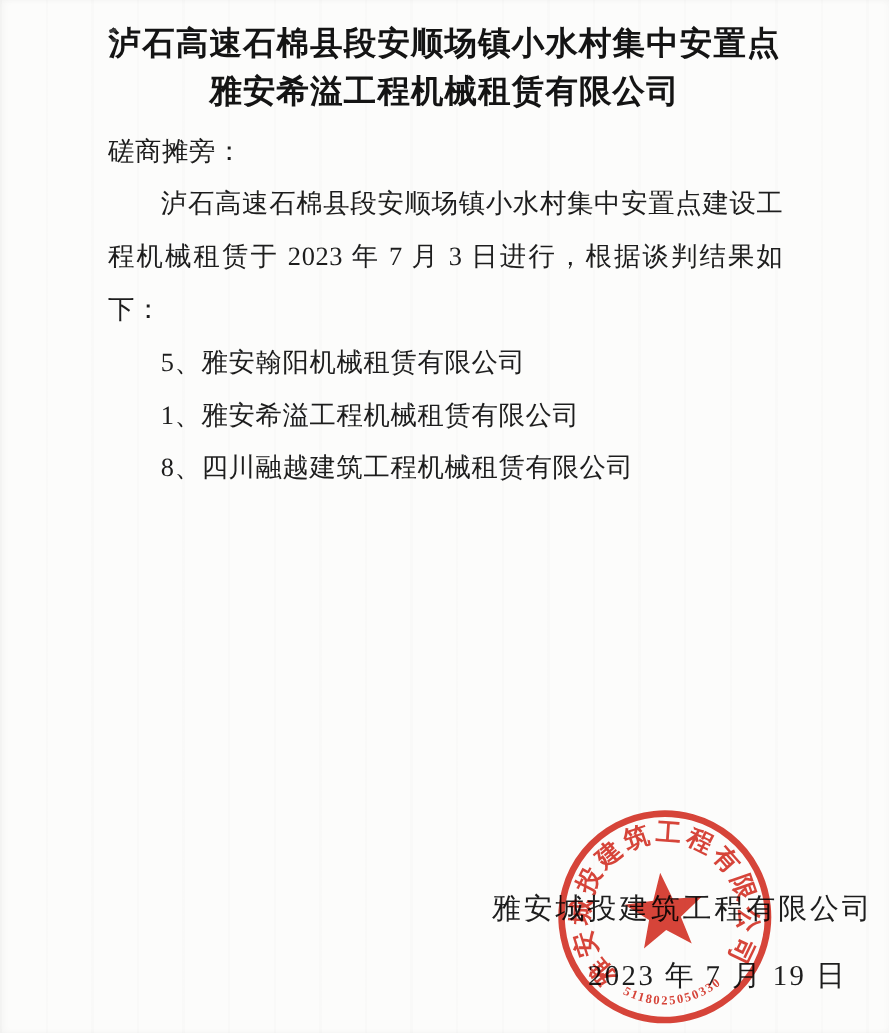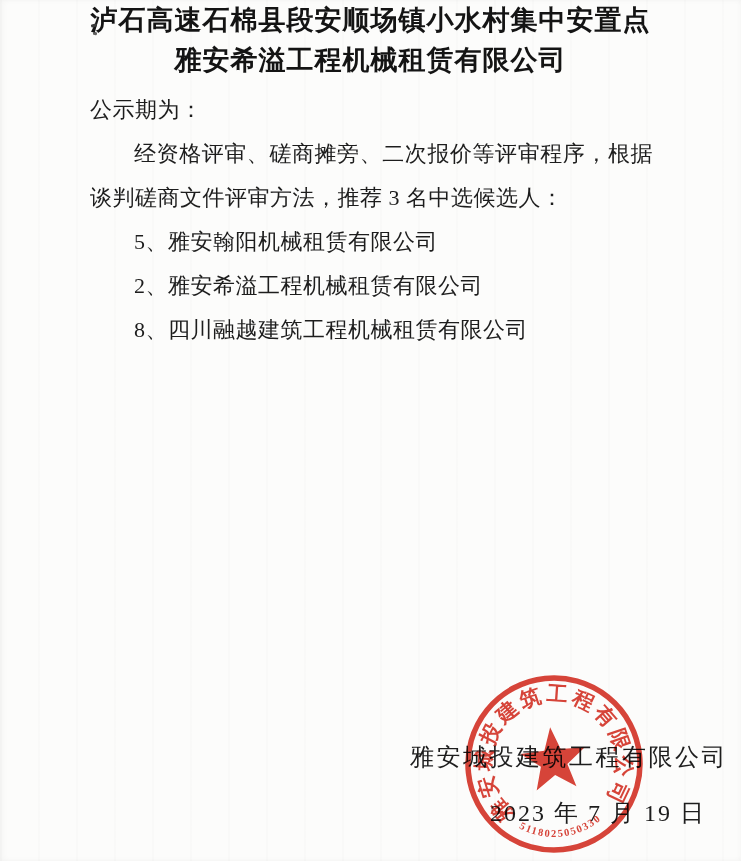--- a/index.html
+++ b/index.html
@@ -17,20 +17,21 @@
         rgba(0,0,0,0.012) 0px, rgba(0,0,0,0.012) 2px,
         transparent 2px, transparent 38px),
       #fcfcfb;
     box-shadow: inset 3px 0 6px rgba(0,0,0,0.03), inset -2px 0 5px rgba(0,0,0,0.02);
     font-family: "Liberation Serif", "DejaVu Serif", serif;
     color: #1d1d1d;
   }
 
   
   .title-block {
+    padding-top: 16px;
     text-align: center;
   }
   .title-line {
     font-size: 27px;
     font-weight: bold;
     line-height: 40px;
     letter-spacing: 1px;
     color: #141414;
   }
 
@@ -102,25 +103,25 @@
 
   <div class="scan-mark-1"></div>
   <div class="scan-mark-2"></div>
 
   <div class="title-block">
     <div class="title-line">泸石高速石棉县段安顺场镇小水村集中安置点</div>
     <div class="title-line">雅安希溢工程机械租赁有限公司</div>
   </div>
 
   <div class="body-block">
-    <div class="salutation">公示期为：</div>
-    <p class="para">经资格评审、磋商摊旁、二次报价等评审程序，根据谈判磋商文件评审方法，推荐 3 名中选候选人：</p>
+    <div class="salutation">磋商摊旁：</div>
+    <p class="para">泸石高速石棉县段安顺场镇小水村集中安置点建设工程机械租赁于 2023 年 7 月 3 日进行，根据谈判结果如下：</p>
 
     <div class="candidate">5、雅安翰阳机械租赁有限公司</div>
-    <div class="candidate">2、雅安希溢工程机械租赁有限公司</div>
+    <div class="candidate">1、雅安希溢工程机械租赁有限公司</div>
     <div class="candidate">8、四川融越建筑工程机械租赁有限公司</div>
 
   </div>
 
   <div class="sig-company">雅安城投建筑工程有限公司</div>
   <div class="sig-date">2023 年 7 月 19 日</div>
 
   <svg class="seal" viewBox="0 0 200 200" xmlns="http://www.w3.org/2000/svg">
     <defs>
       <path id="seal-arc-path" d="M 55.5 144.5 A 63 63 0 1 1 144.5 144.5" fill="none"></path>

